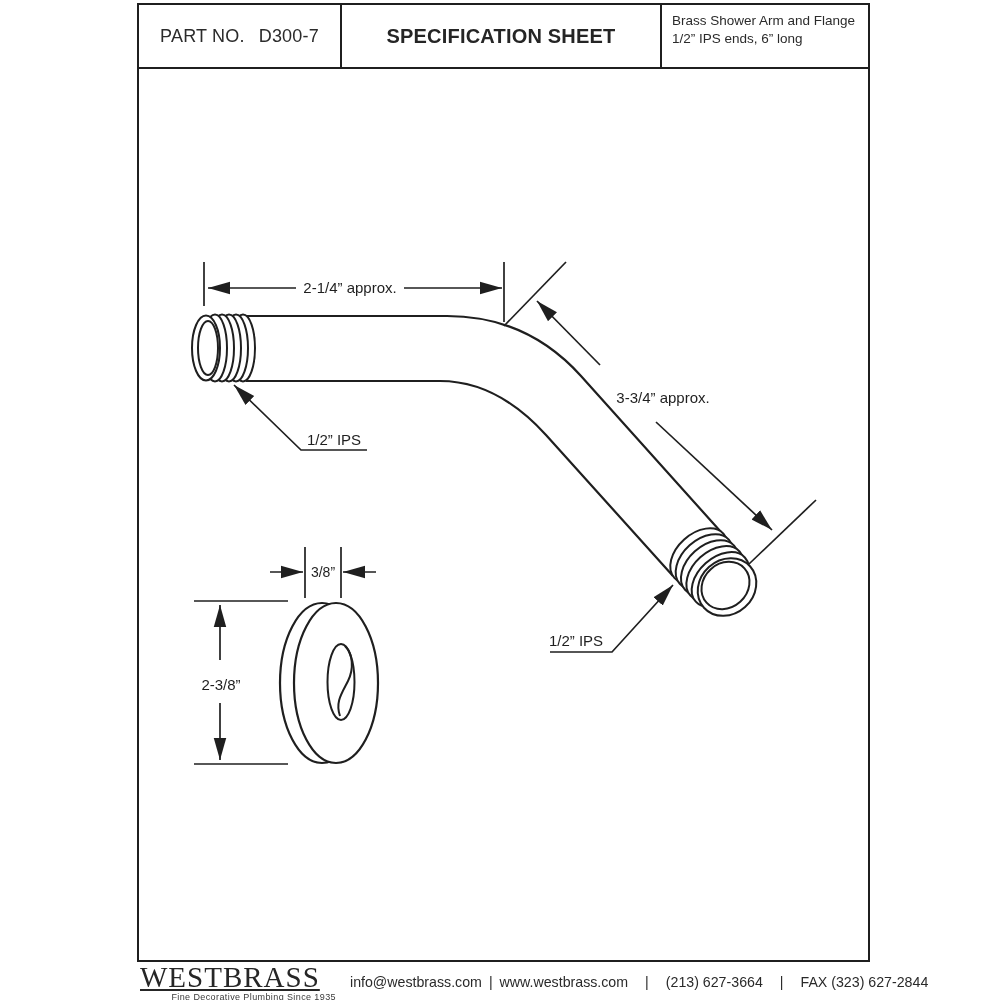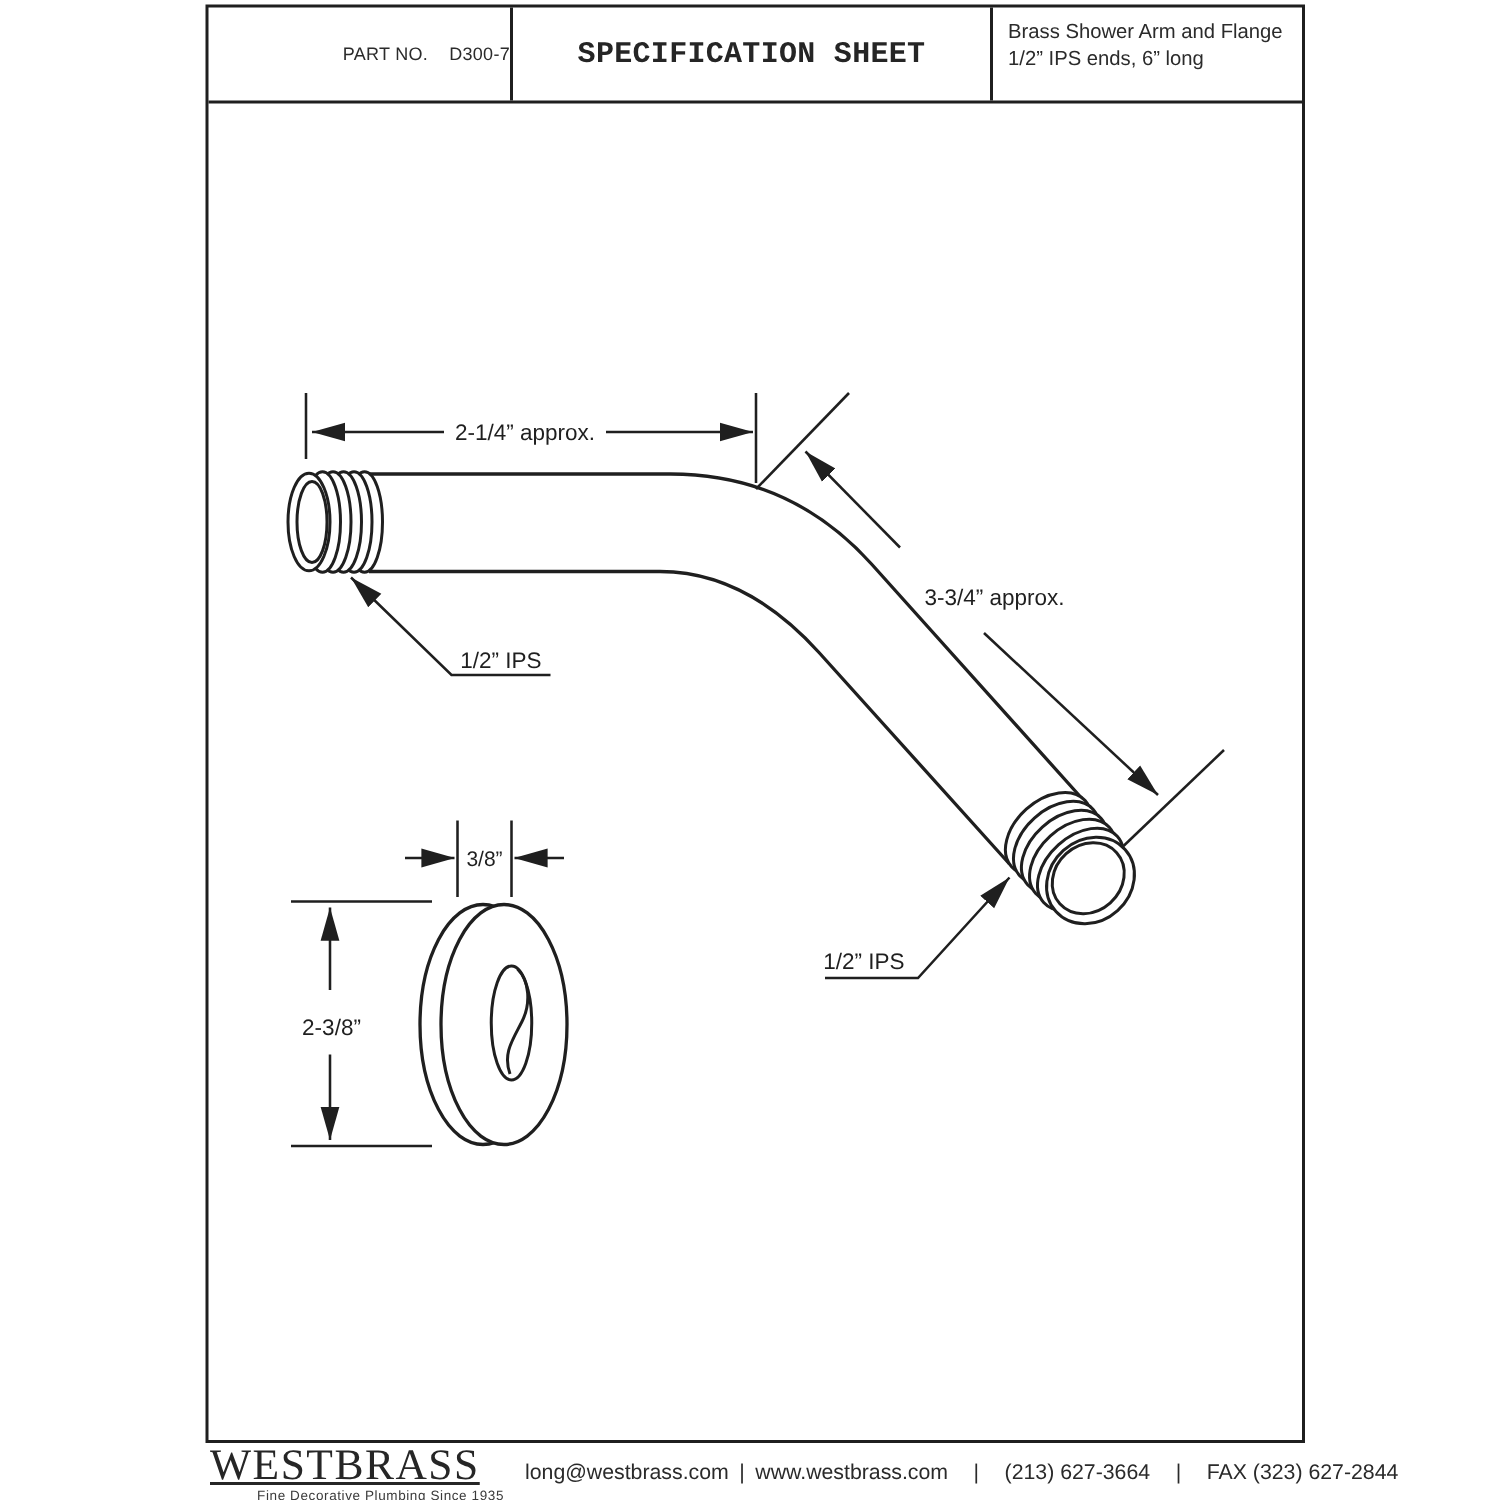--- a/index.html
+++ b/index.html
@@ -7,28 +7,28 @@
   .page { position: relative; width: 1000px; height: 1000px; background: #fff; overflow: hidden; }
 
   .sheet-border {
     position: absolute; left: 137px; top: 3px; width: 733px; height: 959px;
     border: 2px solid #1f1f1f; background: #fff;
   }
   .header-row { display: flex; height: 64px; border-bottom: 2px solid #1f1f1f; }
   .cell { height: 100%; }
   .cell-part {
     width: 203px; border-right: 2px solid #1f1f1f;
-    display: flex; align-items: center; justify-content: flex-end;
-    font-size: 12px; color: #2b2b2b; letter-spacing: 0.2px;
+    display: flex; align-items: center; justify-content: center;
+    font-size: 18px; color: #2b2b2b; letter-spacing: 0.2px;
   }
   .cell-part .num { margin-left: 14px; }
   .cell-title {
     width: 320px; border-right: 2px solid #1f1f1f;
     display: flex; align-items: center; justify-content: center;
-    font-size: 20px; font-weight: 600; color: #252525; letter-spacing: 0.2px; font-family: Liberation Mono, monospace;
+    font-size: 20px; font-weight: 600; color: #252525; letter-spacing: 0.2px;
   }
   .cell-desc {
     flex: 1; padding: 7px 6px 0 10px;
     font-size: 13.5px; line-height: 1.32; color: #2b2b2b;
   }
 
   svg.drawing { position: absolute; left: 0; top: 0; width: 1000px; height: 1000px; }
   svg.drawing text { font-family: "Liberation Sans", sans-serif; fill: #1f1f1f; }
   .dimtext { font-size: 15px; }
   .dimtext-sm { font-size: 14px; }
@@ -145,17 +145,17 @@
     </g>
     <text class="dimtext" x="221" y="690" text-anchor="middle">2-3/8”</text>
   </svg>
 
   <div class="footer">
     <div class="logo-block">
       <div class="brand">WESTBRASS</div>
       <div class="tagline">Fine Decorative Plumbing Since 1935</div>
     </div>
     <div class="contacts">
-      <span>long@westbrass.com</span><span class="sep-tight">|</span><span>www.westbrass.com</span><span class="sep-wide">|</span><span>(213) 627-3664</span><span class="sep-wide">|</span><span>FAX (323) 627-2844</span>
+      <span>info@westbrass.com</span><span class="sep-tight">|</span><span>www.westbrass.com</span><span class="sep-wide">|</span><span>(213) 627-3664</span><span class="sep-wide">|</span><span>FAX (323) 627-2844</span>
     </div>
   </div>
 
 </div>
 
 </body></html>

